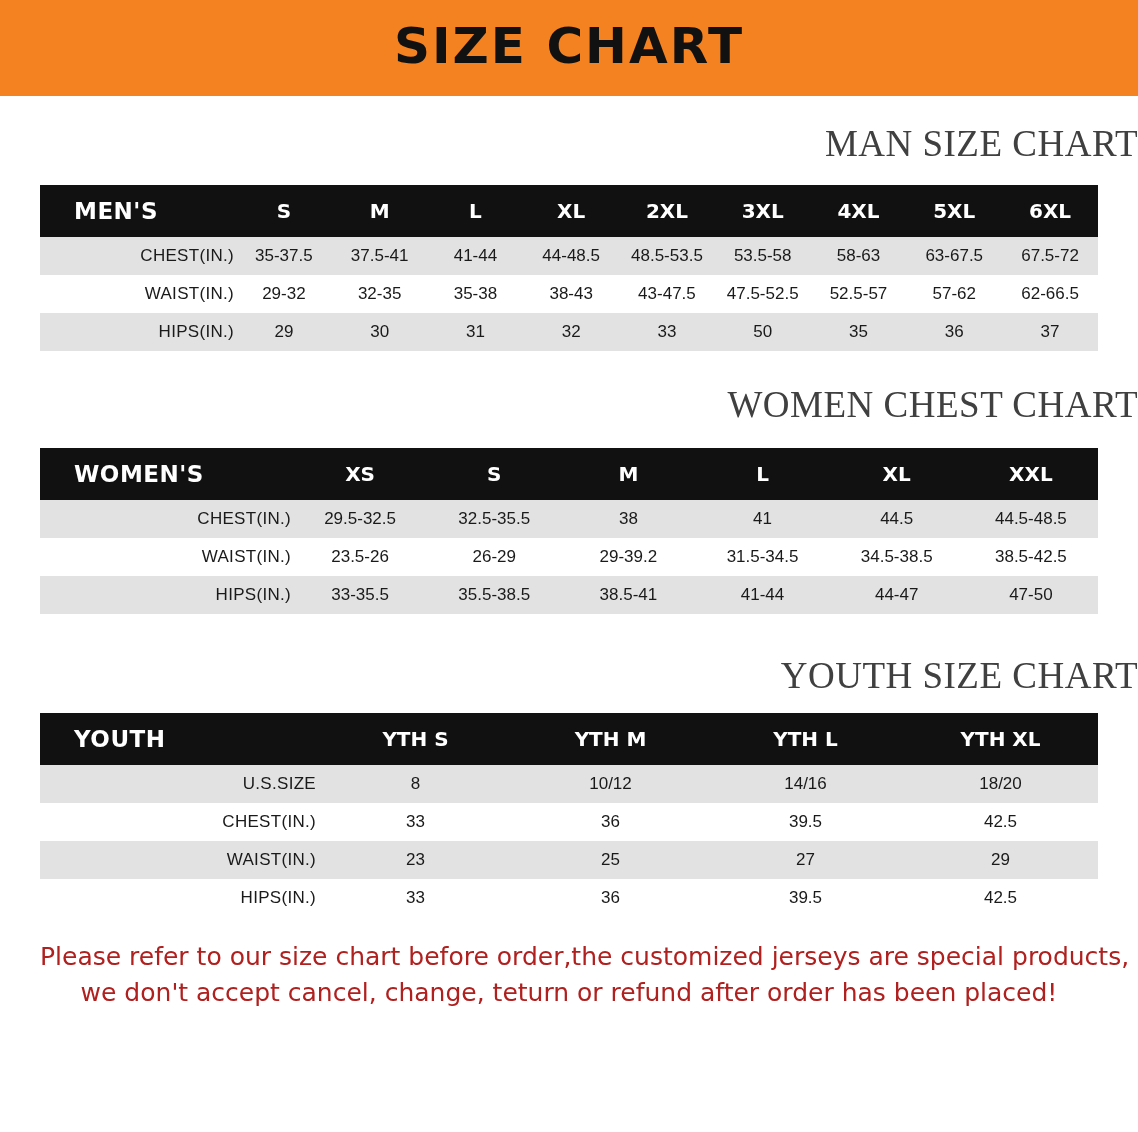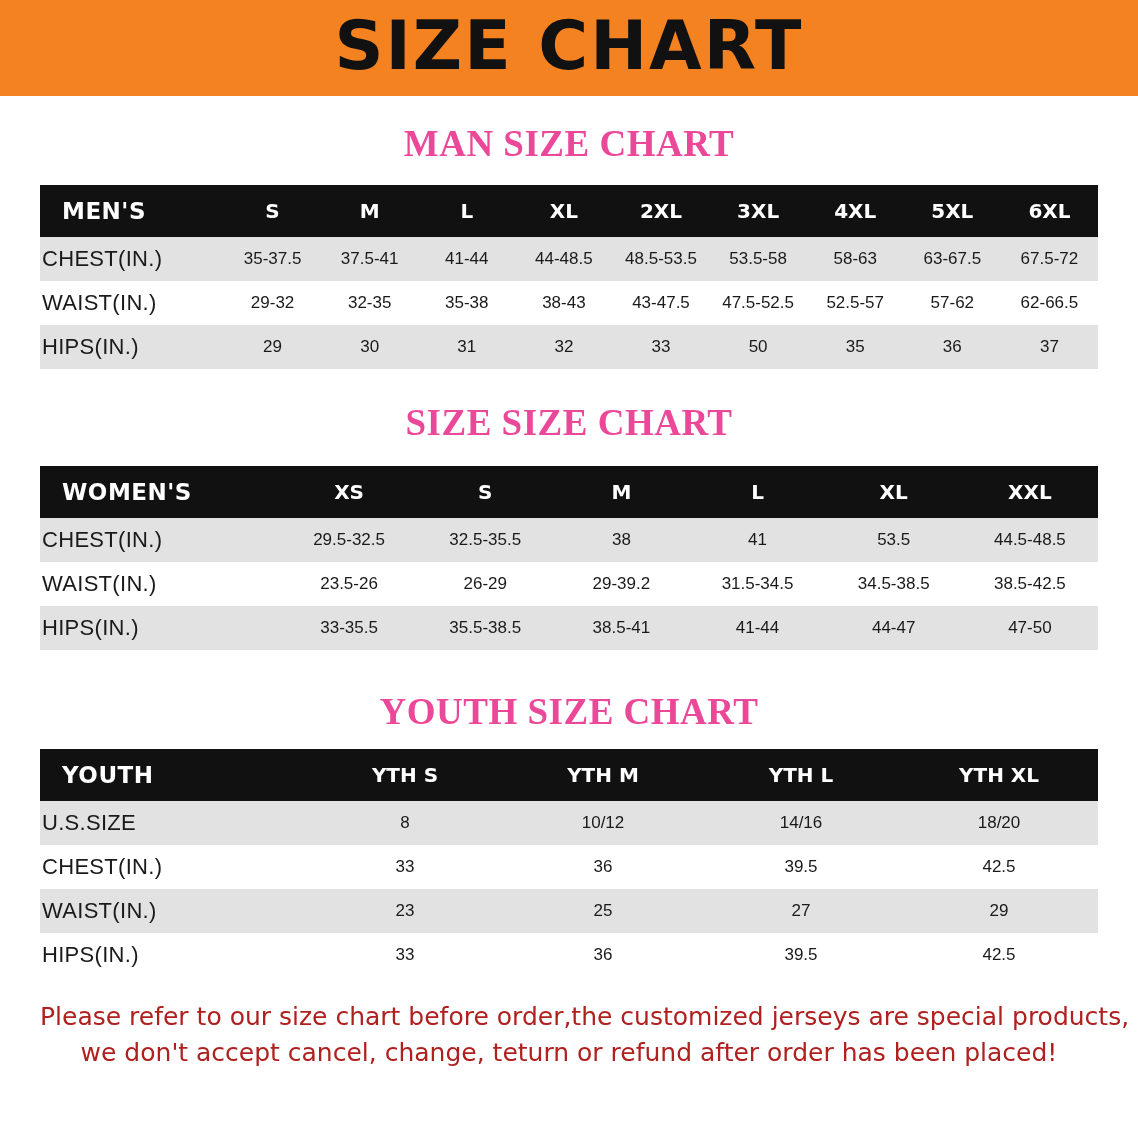--- a/index.html
+++ b/index.html
@@ -27,33 +27,33 @@
     width: 100%;
     height: 96px;
     background: #f58220;
     display: flex;
     align-items: center;
     justify-content: center;
   }
   .banner-title {
     font-family: "DejaVu Sans", sans-serif;
     font-weight: bold;
-    font-size: 68px;
+    font-size: 50px;
     letter-spacing: 2px;
     color: #111111;
     line-height: 1;
     margin-top: -4px;
   }
 
   
   .section-title {
-    text-align: center;
+    text-align: right;
     font-family: "Liberation Serif", serif;
-    font-weight: bold;
-    color: #ec4899;
+    font-weight: normal;
+    color: #404040;
     letter-spacing: 0.5px;
   }
   .title-man {
     font-size: 37px;
     margin-top: 26px;
     margin-bottom: 0;
   }
   .title-women {
     font-size: 37px;
     margin-top: 32px;
@@ -79,34 +79,34 @@
     background: #111111;
     color: #ffffff;
     font-family: "DejaVu Sans", sans-serif;
     font-weight: bold;
     font-size: 20px;
     padding: 13px 4px;
     text-align: center;
   }
   table.size-table thead th.rowhead {
     text-align: left;
-    padding-left: 22px;
+    padding-left: 34px;
     font-size: 23px;
     letter-spacing: 0.5px;
   }
   table.size-table tbody td {
     font-family: "Liberation Sans", sans-serif;
     font-size: 17px;
     color: #1a1a1a;
     text-align: center;
     padding: 9px 2px;
   }
   table.size-table tbody td.rowhead {
-    text-align: left;
-    font-size: 22px;
+    text-align: right;
+    font-size: 17px;
     letter-spacing: 0.3px;
   }
   tr.shade td { background: #e2e2e2; }
   tr.plain td { background: #ffffff; }
 
   
   .men-table th.rowhead, .men-table td.rowhead { width: 158px; }
   .men-table tbody td { font-size: 16px; }
   .men-table thead th { font-size: 19px; }
 
@@ -195,42 +195,42 @@
           <td>33</td>
           <td>50</td>
           <td>35</td>
           <td>36</td>
           <td>37</td>
         </tr>
       </tbody>
     </table>
   </div>
 
-  <div class="section-title title-women">SIZE SIZE CHART</div>
+  <div class="section-title title-women">WOMEN CHEST CHART</div>
   <div class="table-wrap women-wrap">
     <table class="size-table women-table">
       <thead>
         <tr>
           <th class="rowhead">WOMEN'S</th>
           <th>XS</th>
           <th>S</th>
           <th>M</th>
           <th>L</th>
           <th>XL</th>
           <th>XXL</th>
         </tr>
       </thead>
       <tbody>
         <tr class="shade">
           <td class="rowhead">CHEST(IN.)</td>
           <td>29.5-32.5</td>
           <td>32.5-35.5</td>
           <td>38</td>
           <td>41</td>
-          <td>53.5</td>
+          <td>44.5</td>
           <td>44.5-48.5</td>
         </tr>
         <tr class="plain">
           <td class="rowhead">WAIST(IN.)</td>
           <td>23.5-26</td>
           <td>26-29</td>
           <td>29-39.2</td>
           <td>31.5-34.5</td>
           <td>34.5-38.5</td>
           <td>38.5-42.5</td>

